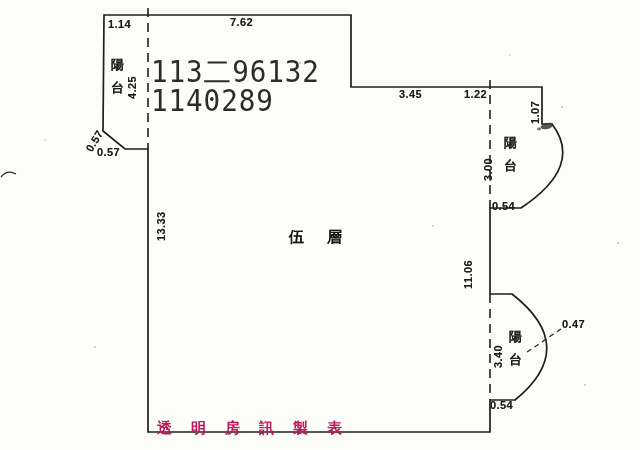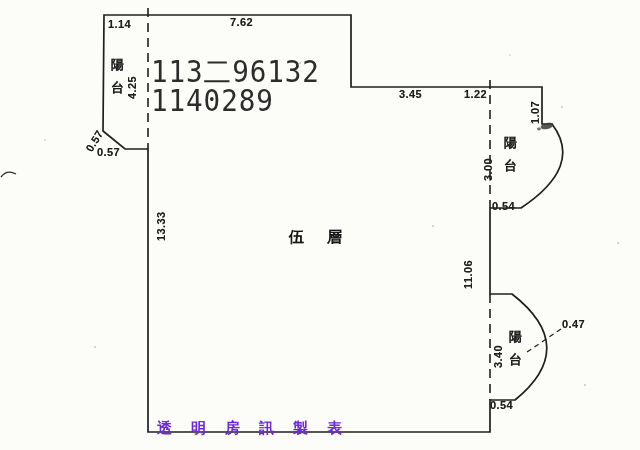--- a/index.html
+++ b/index.html
@@ -8,21 +8,21 @@
         font-family:"Liberation Sans", sans-serif;}
   .lbl{position:absolute;font-size:11px;font-weight:700;color:#1e1e1e;line-height:11px;
        white-space:pre-line;letter-spacing:0.4px;text-shadow:0 0 0.4px rgba(30,30,30,.55);}
   .v{transform:rotate(-90deg);transform-origin:0 0;}
   .diag{transform:rotate(-58deg);transform-origin:0 0;}
   .cjk{font-size:13px;line-height:23px;letter-spacing:0;}
   .floor{font-size:15px;letter-spacing:4px;color:#151515;}
   .stamp{position:absolute;font-family:"DejaVu Sans Mono","Liberation Mono",monospace;
          font-size:30px;line-height:29px;color:#2c2c2c;letter-spacing:1px;
          transform:scaleX(0.92);transform-origin:0 0;white-space:nowrap;}
-  .footer{position:absolute;font-size:15px;font-weight:700;color:#6d28d9;
+  .footer{position:absolute;font-size:15px;font-weight:700;color:#be185d;
           letter-spacing:19px;white-space:nowrap;}
   svg{position:absolute;left:0;top:0;}
 </style>
 </head>
 <body>
 
 <div class="page">
 
   <svg width="640" height="450" viewBox="0 0 640 450">
 

